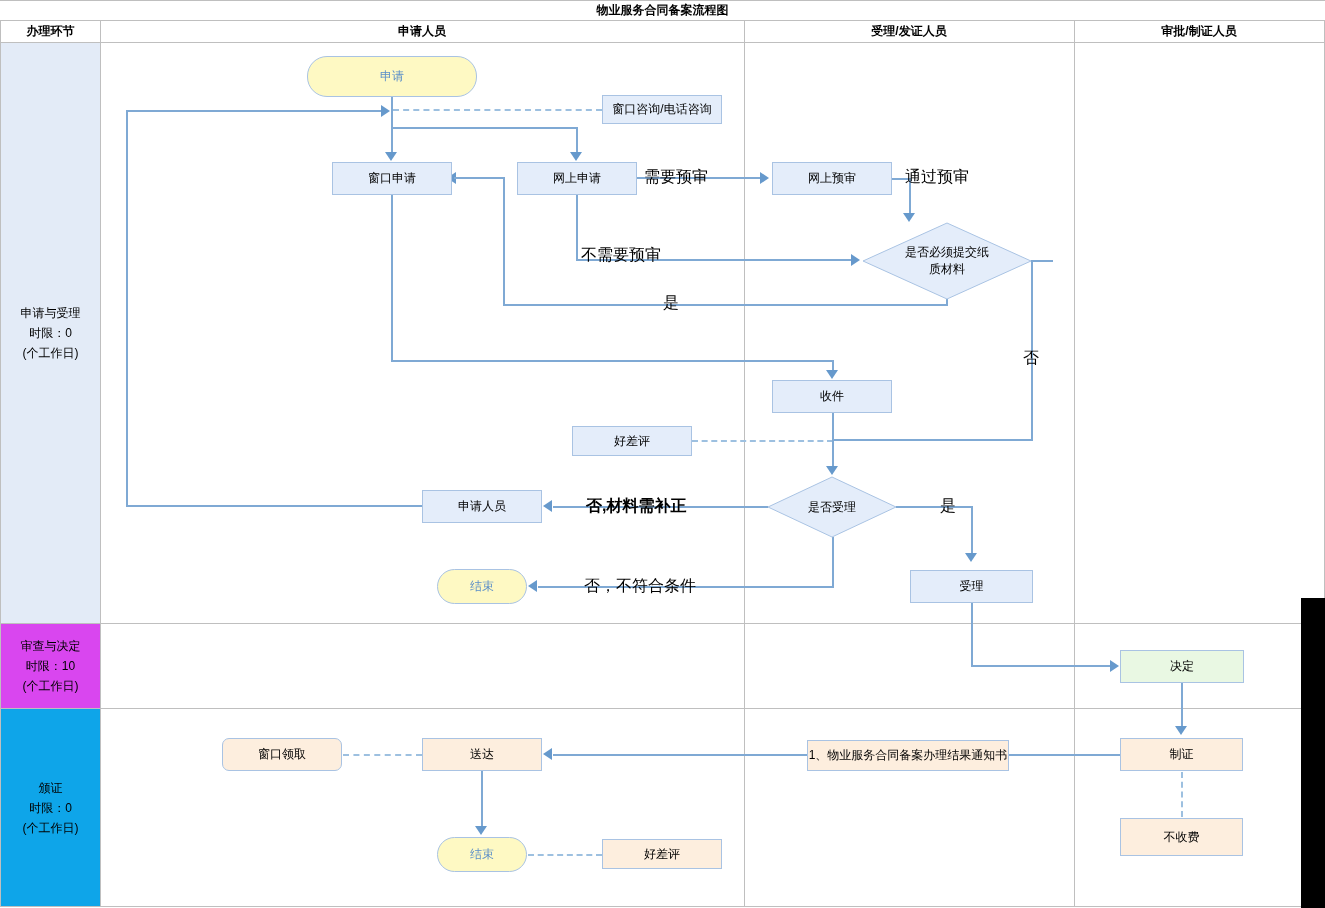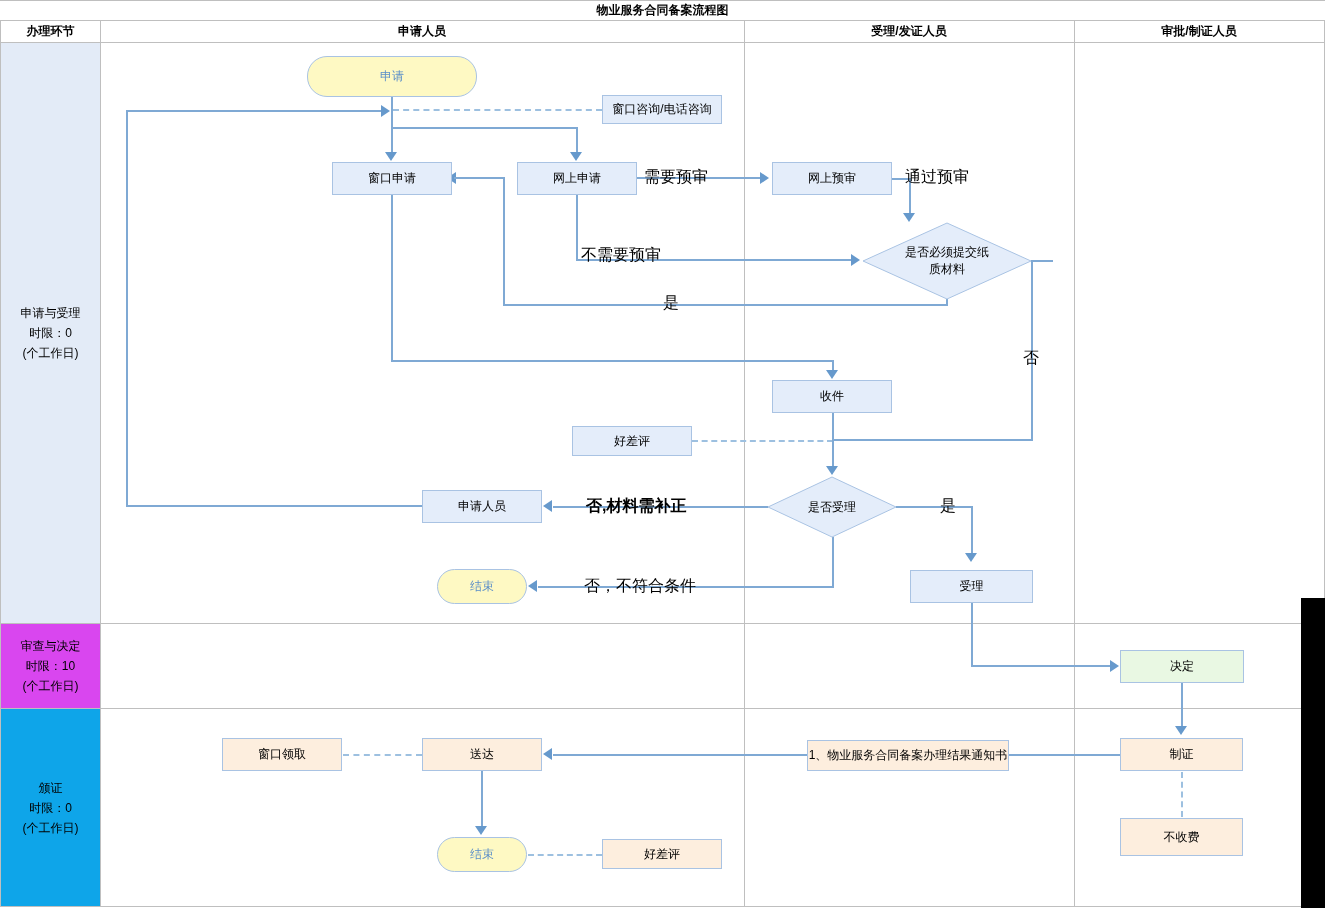--- a/index.html
+++ b/index.html
@@ -247,21 +247,21 @@
   </div>
 
   <div class="node blue" style="left:910px;top:570px;width:123px;height:33px;text-align:center;">
     <span>受理</span>
   </div>
 
   <div class="node green" style="left:1120px;top:650px;width:124px;height:33px;">
     <span>决定</span>
   </div>
 
-  <div class="node peach" style="left:222px;top:738px;width:120px;height:33px;">
+  <div class="node peach" style="left:222px;top:738px;width:120px;height:33px;border-radius:7px;">
     <span>窗口领取</span>
   </div>
 
   <div class="node peach" style="left:422px;top:738px;width:120px;height:33px;">
     <span>送达</span>
   </div>
 
   <div class="node peach" style="left:807px;top:740px;width:202px;height:31px;">
     <span>1、物业服务合同备案办理结果通知书</span>
   </div>

